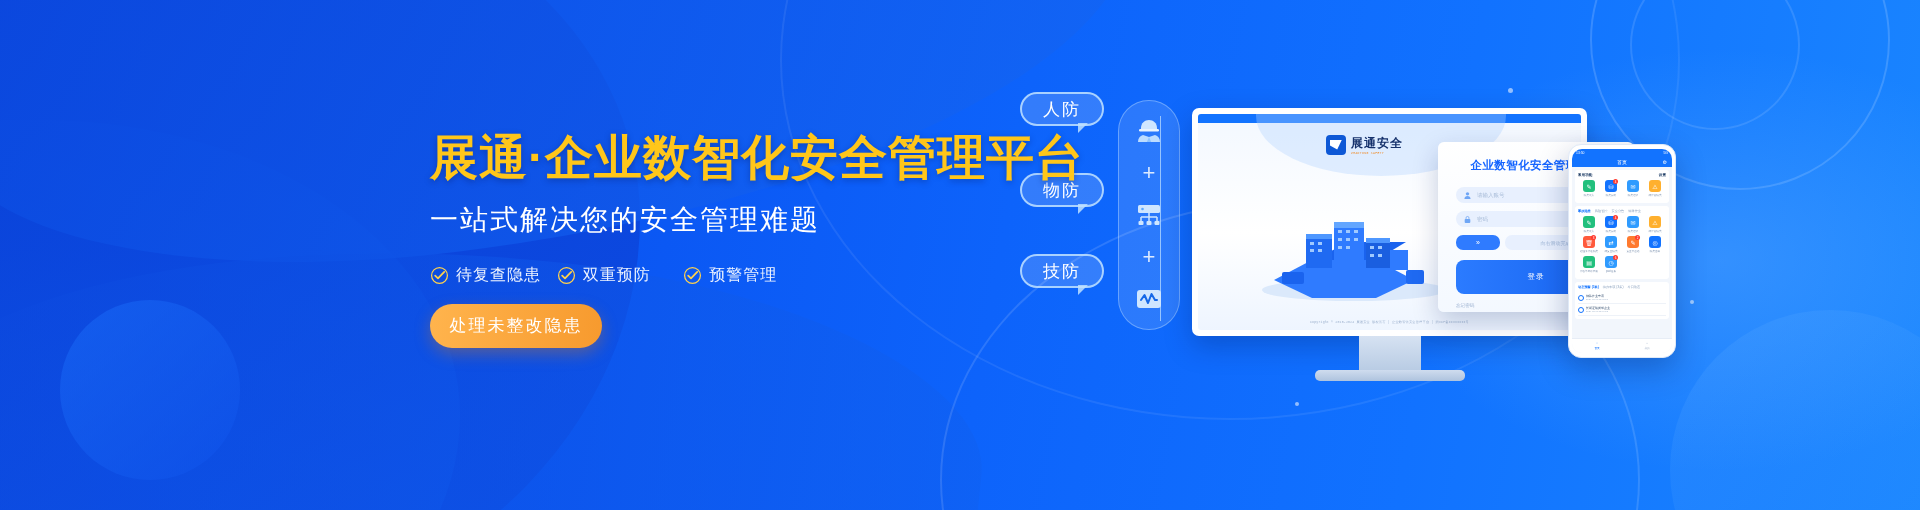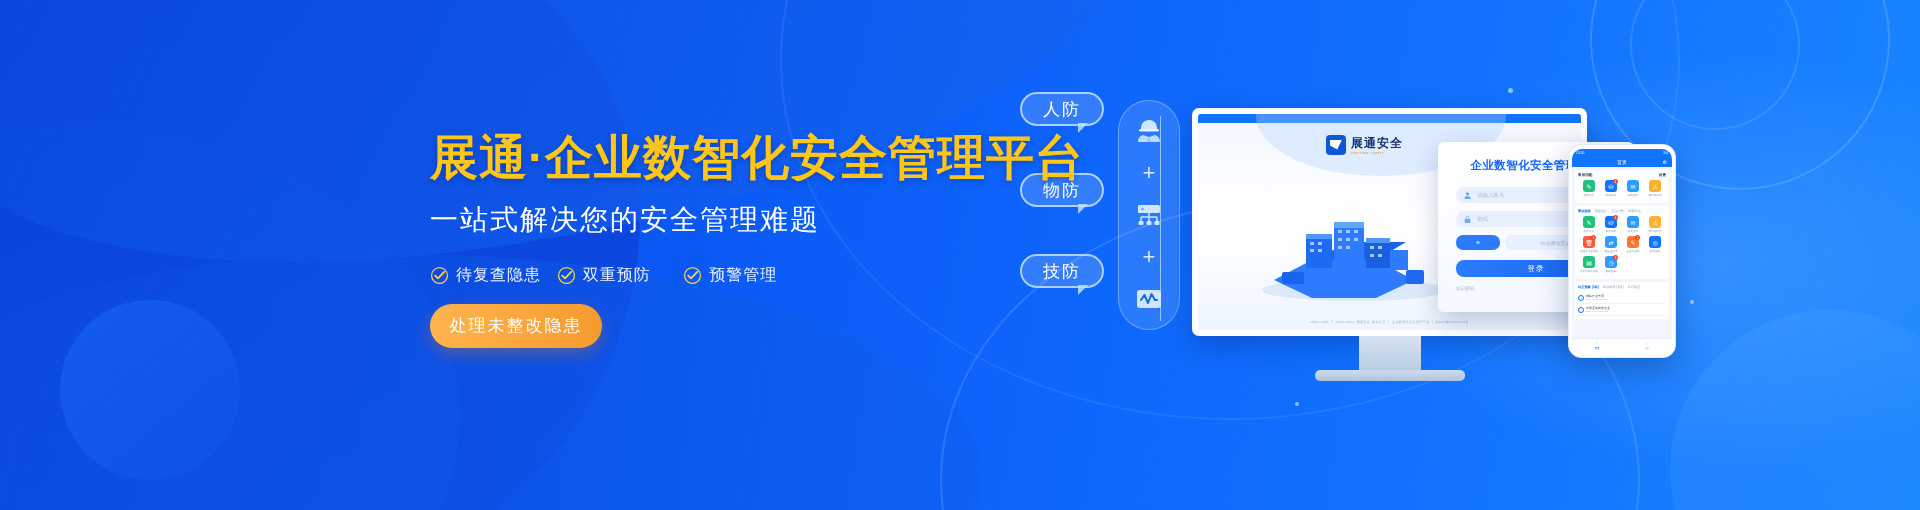--- a/index.html
+++ b/index.html
@@ -229,21 +229,21 @@
     width:44px; height:15px; border-radius:7px;
     background:#2f7bff; color:#fff; font-size:7px;
     display:flex; align-items:center; justify-content:center;
   }
   .captcha-box {
     flex:1; height:15px; border-radius:7px; background:#e8f0fe;
     display:flex; align-items:center; justify-content:center;
     font-size:5px; color:#9fb6d6;
   }
   .login-btn {
-    height:17px; border-radius:8px;
+    height:34px; border-radius:8px;
     background:linear-gradient(90deg,#2b7bff,#1663f0);
     color:#fff; font-size:7.5px; letter-spacing:1px;
     display:flex; align-items:center; justify-content:center;
     cursor:pointer;
   }
   .login-links {
     display:flex; justify-content:space-between;
     margin-top:9px; font-size:4.6px; color:#9ab0cf;
   }
 

